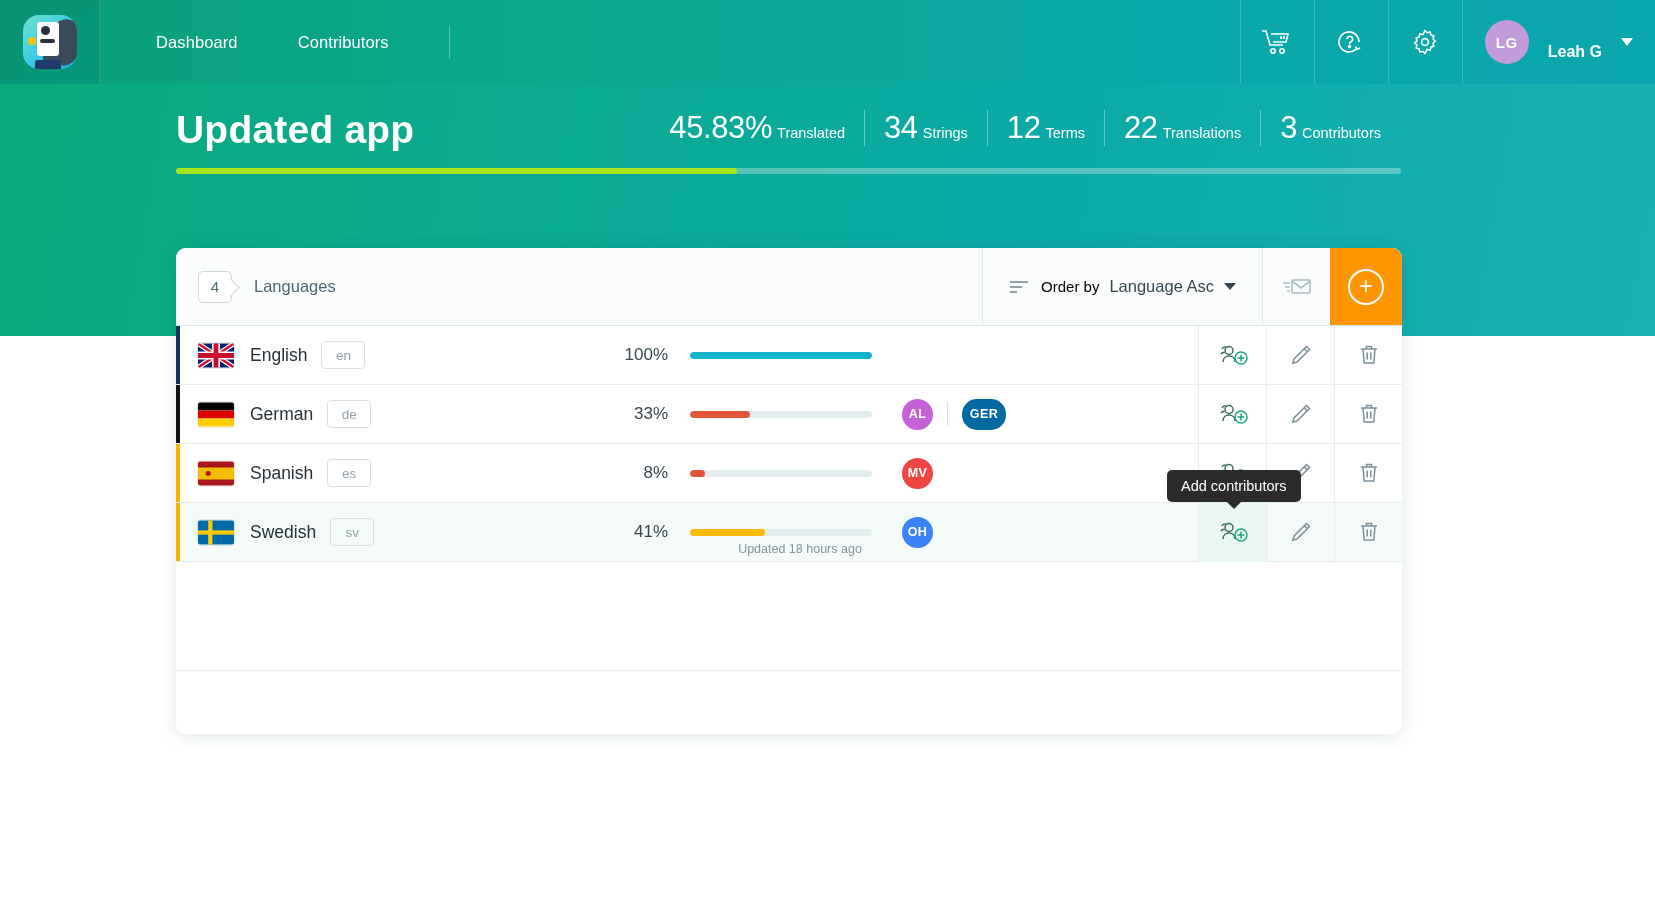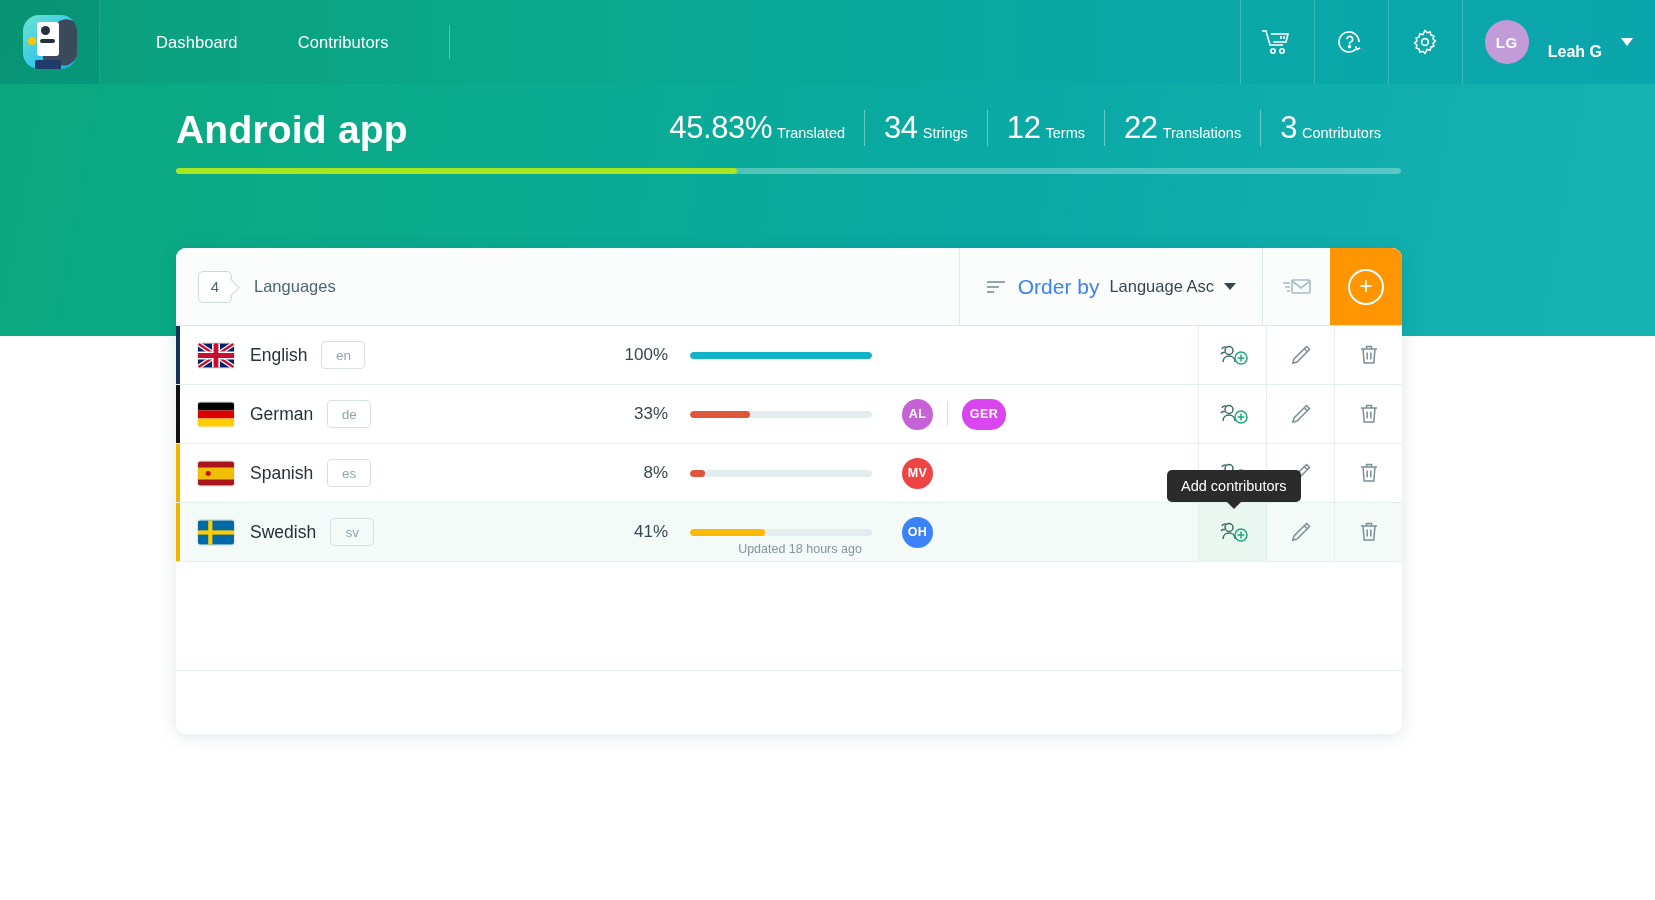--- a/index.html
+++ b/index.html
@@ -120,21 +120,21 @@
     content: ""; position: absolute; right: -6px; top: 9px; width: 12px; height: 12px;
     background: #fff; border-top: 1px solid #ccd9dd; border-right: 1px solid #ccd9dd;
     transform: rotate(45deg);
   }
   .count-label { color: #4c6572; font-size: 16.5px; margin-left: 22px; }
 
   .order-cell {
     display: flex; align-items: center; gap: 10px; padding: 0 26px;
     border-left: 1px solid #dde8ea; cursor: pointer;
   }
-  .order-by-txt { color: #3b82f6; font-size: 21px; }
+  .order-by-txt { color: #000000; font-size: 15px; }
   .order-val { color: #37474f; font-size: 16.5px; }
   .caret-sm { width: 0; height: 0; border-left: 6px solid transparent; border-right: 6px solid transparent; border-top: 7px solid #37474f; }
 
   .mail-cell {
     width: 68px; display: flex; align-items: center; justify-content: center;
     border-left: 1px solid #dde8ea; cursor: pointer;
   }
   .add-cell {
     width: 72px; background: #ff9500; display: flex; align-items: center; justify-content: center;
     border-radius: 0 10px 0 0; cursor: pointer;
@@ -245,21 +245,21 @@
         <div class="avatar-lg">LG</div>
         <div class="user-name">Leah G</div>
         <div class="caret-dn"></div>
       </div>
     </div>
   </div>
 
   <div class="hero">
     <div class="hero-inner">
       <div class="proj-row">
-        <div class="proj-title">Android app</div>
+        <div class="proj-title">Updated app</div>
         <div class="stats">
           <div class="stat">
             <span class="stat-num">45.83%</span>
             <span class="stat-lbl">Translated</span>
           </div>
           <div class="stat">
             <span class="stat-num">34</span>
             <span class="stat-lbl">Strings</span>
           </div>
           <div class="stat">
@@ -386,21 +386,21 @@
     <div class="pct">33%</div>
     <div class="bar-cell">
       <div class="bar">
         <div class="fill" style="width:33%;background:#e0563a"></div>
       </div>
 
     </div>
     <div class="contrib-cell">
             <div class="av" style="background:#c563d6">AL</div>
             <div class="av-div"></div>
-       <div class="av" style="background:#d946ef;width:44px;border-radius:15px;">GER</div>
+       <div class="av" style="background:#0369a1;width:44px;border-radius:15px;">GER</div>
           </div>
     <div class="act">
             <svg width="32" height="26" viewBox="0 0 32 26" fill="none" stroke="#3c6b63" stroke-width="1.5">
   <path d="M6 20c0-4 3-6 6-6s6 2 6 6"></path>
   <circle cx="12" cy="8.5" r="4"></circle>
   <path d="M5 7c1-2 3-2.5 4-1.5"></path>
   <path d="M4 12c1-1.6 2.6-2 3.6-1.2"></path>
   <circle cx="24" cy="16" r="6" stroke="#1aa97a"></circle>
   <path d="M24 12.6v6.8M20.6 16h6.8" stroke="#1aa97a"></path>
 </svg>

